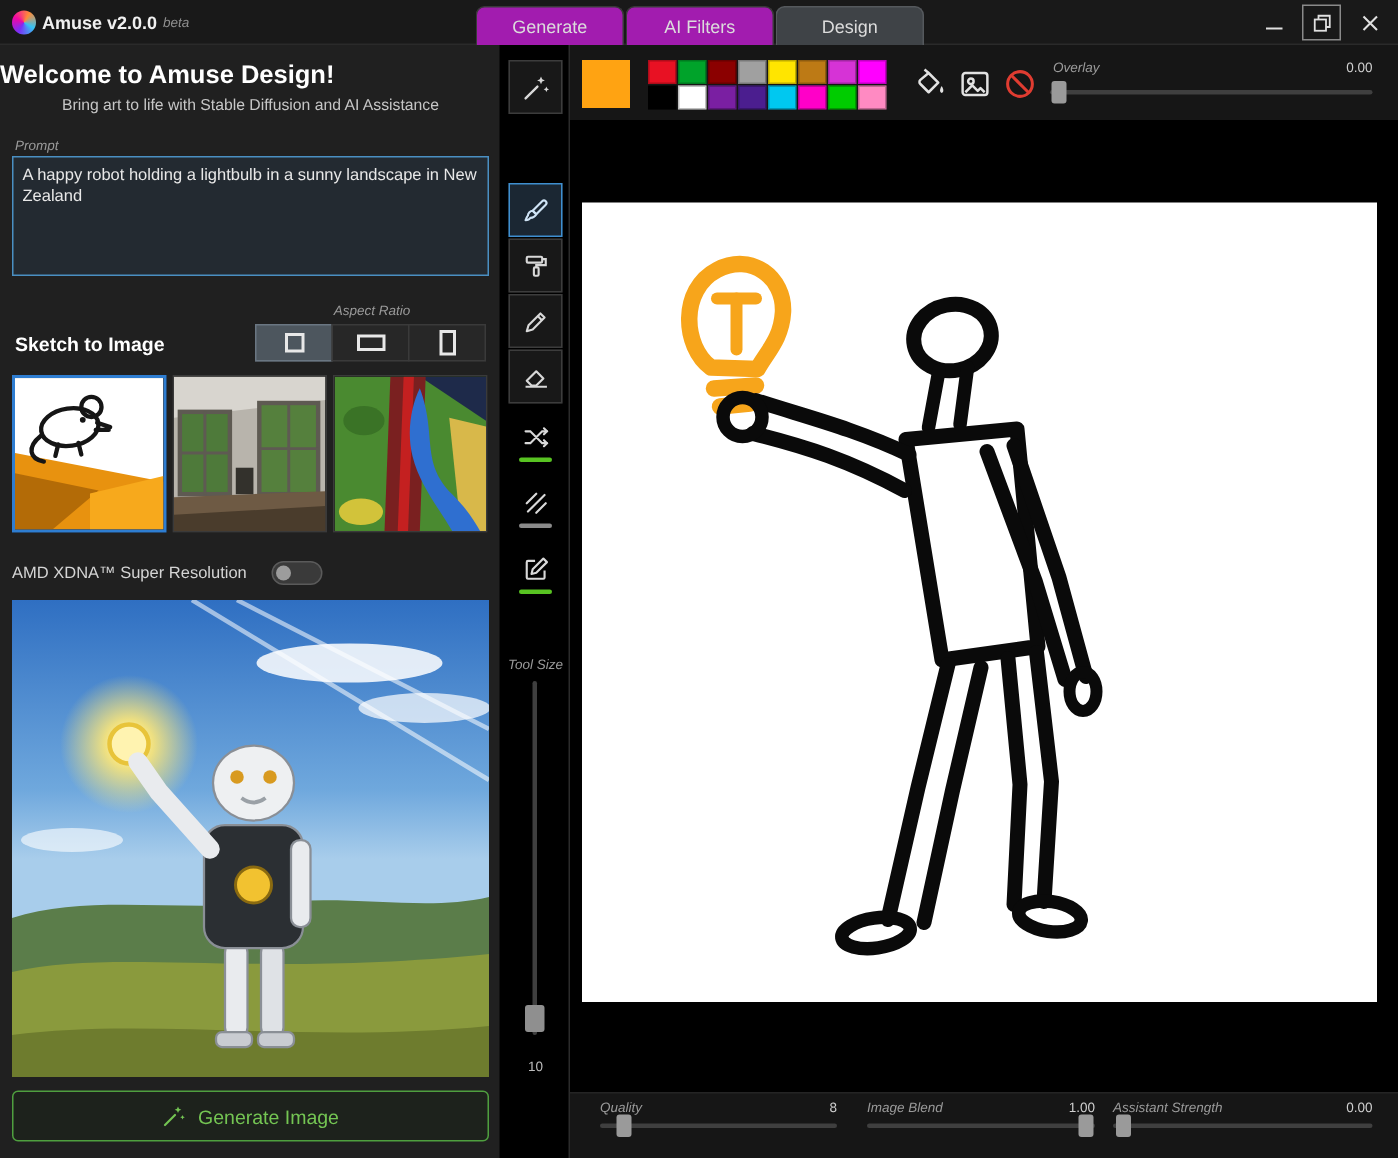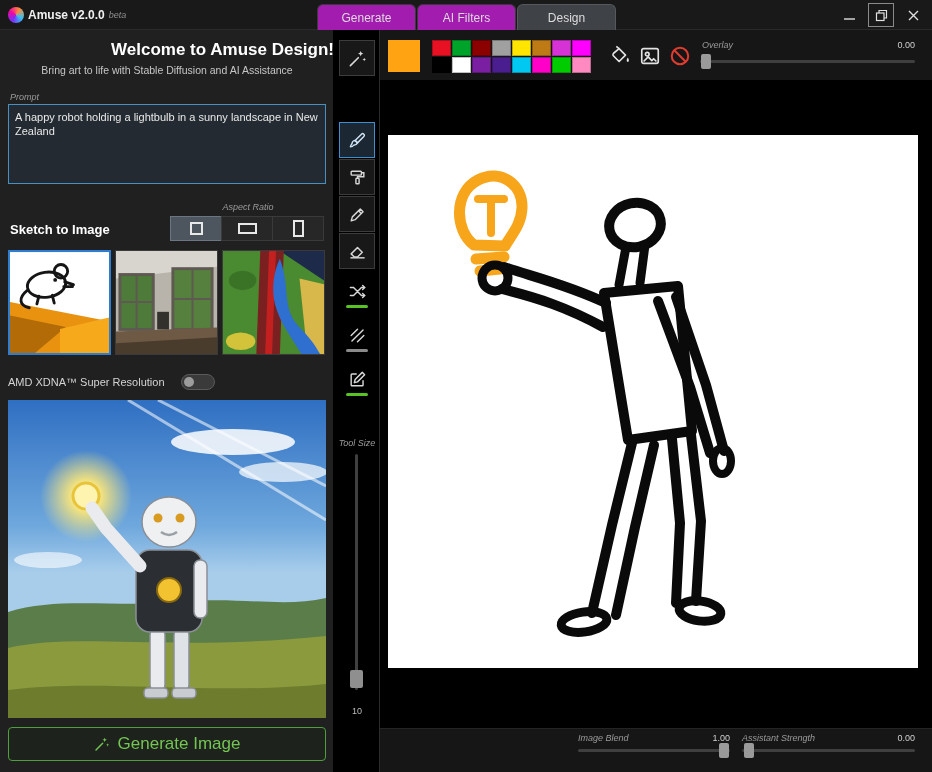--- a/index.html
+++ b/index.html
@@ -24,21 +24,21 @@
              align-items:center; justify-content:center; cursor:pointer; }
   .win-btn.focused { border:1px solid #8a8a8a; }
   .win-btn svg { width:13px; height:13px; }
 
   
   .left-panel { position:absolute; left:0; top:30px; width:334px; height:742px; background:#202020; border-right:1px solid #000; }
   .tool-col { position:absolute; left:334px; top:30px; width:46px; height:742px; background:#000000; border-right:1px solid #2b2b2b; }
   .canvas-area { position:absolute; left:380px; top:30px; width:552px; height:742px; background:#a16207; }
 
   
-  .welcome-title { position:absolute; left:0; top:10px; width:334px; text-align:right; font-size:17px; font-weight:600; color:#fff; }
+  .welcome-title { position:absolute; left:0; top:10px; width:334px; text-align:left; font-size:17px; font-weight:600; color:#fff; }
   .welcome-sub { position:absolute; left:0; top:34px; width:334px; text-align:center; font-size:10.5px; color:#c6c6c6; }
   .micro { font-size:9px; font-style:italic; color:#9a9a9a; }
   .prompt-label { position:absolute; left:10px; top:62px; }
   .prompt-input { position:absolute; left:8px; top:74px; width:318px; height:80px; background:#232a31;
                   border:1px solid #4a8fc2; color:#e8e8e8; font-size:11px; line-height:1.3;
                   font-family:"Liberation Sans",sans-serif; padding:5px 6px; resize:none; }
   .sketch-label { position:absolute; left:10px; top:192px; font-size:13px; font-weight:bold; color:#fff; }
   .aspect-label { position:absolute; left:170px; top:172px; width:156px; text-align:center; }
   .aspect-row { position:absolute; left:170px; top:186px; display:flex; }
   .aspect-btn { width:52px; height:25px; background:#272727; border:1px solid #3a3a3a; display:flex;
@@ -57,21 +57,21 @@
 
   .sr-label { position:absolute; left:8px; top:346px; font-size:11px; color:#d4d4d4; }
   .toggle { position:absolute; left:181px; top:344px; width:34px; height:16px; border-radius:9px;
             background:#3a3a3a; border:1px solid #5a5a5a; cursor:pointer; }
   .toggle .knob { position:absolute; left:2px; top:2px; width:10px; height:10px; border-radius:50%; background:#9c9c9c; }
 
   .preview { position:absolute; left:8px; top:370px; width:318px; height:318px; background:#0c2340; overflow:hidden; }
   .preview svg { display:block; width:100%; height:100%; }
 
   .generate-btn { position:absolute; left:8px; top:697px; width:318px; height:34px; background:#1d221c;
-                  border:1px solid #4f9f3f; border-radius:4px; color:#74c553; font-size:17px; font-family:inherit;
+                  border:1px solid #4f9f3f; border-radius:4px; color:#74c553; font-size:13px; font-family:inherit;
                   display:flex; align-items:center; justify-content:center; gap:8px; cursor:pointer; }
   .generate-btn svg { width:16px; height:16px; }
 
   
   .tool-btn { position:absolute; left:5px; width:36px; height:36px; background:#181818; border:1px solid #3c3c3c;
               display:flex; align-items:center; justify-content:center; color:#d8d8d8; cursor:pointer; }
   .tool-btn svg { width:19px; height:19px; }
   .tool-btn.selected { border-color:#3f8fd0; background:#1b2733; color:#cfe3f5; }
   .tool-toggle { position:absolute; left:5px; width:36px; height:40px; background:transparent; border:none;
                  display:flex; flex-direction:column; align-items:center; justify-content:flex-start; gap:4px;
@@ -417,20 +417,27 @@
 
             <path d="M284 304 L292 388 L288 468" stroke-width="10"></path>
             <path d="M303 300 L313 386 L308 466" stroke-width="10"></path>
             <ellipse cx="312" cy="476" rx="21" ry="10" stroke-width="9" transform="rotate(8 312 476)"></ellipse>
           </g>
         </svg>
       </div>
     </div>
 
     <div class="canvas-bottombar">
+      <div class="slider-group" style="left:20px; width:158px;">
+        <span class="micro s-label">Quality</span>
+        <span class="s-value">8</span>
+        <div class="slider-track s-track">
+          <div class="slider-handle" style="left:7%;"></div>
+        </div>
+      </div>
       <div class="slider-group" style="left:198px; width:152px;">
         <span class="micro s-label">Image Blend</span>
         <span class="s-value">1.00</span>
         <div class="slider-track s-track">
           <div class="slider-handle" style="left:93%;"></div>
         </div>
       </div>
       <div class="slider-group" style="left:362px; width:173px;">
         <span class="micro s-label">Assistant Strength</span>
         <span class="s-value">0.00</span>

